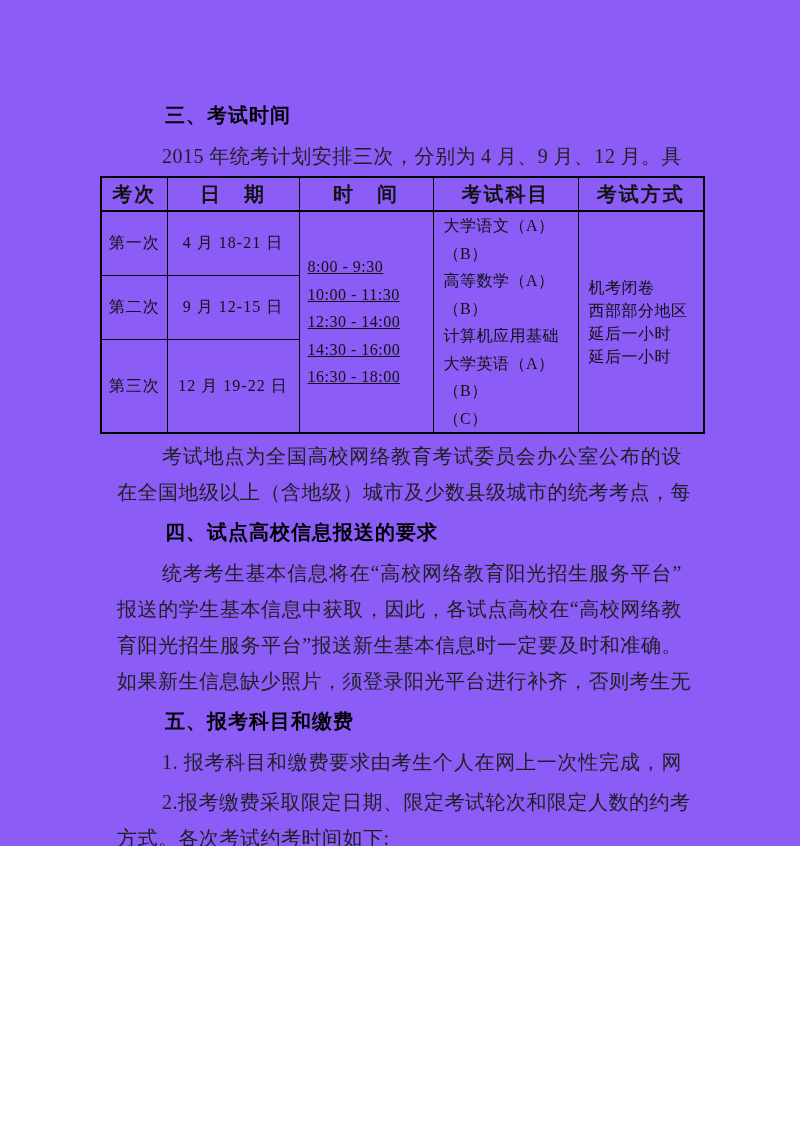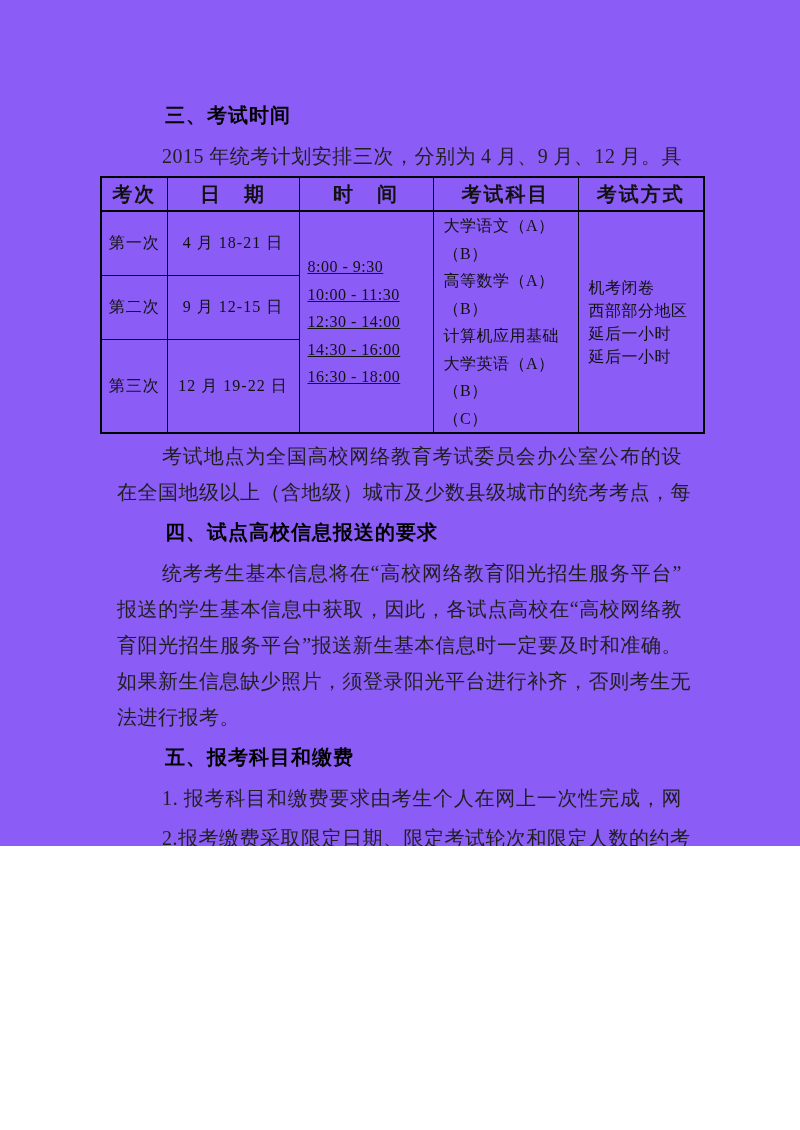--- a/index.html
+++ b/index.html
@@ -362,21 +362,20 @@
           <span>行</span>
           <span>补</span>
           <span>齐</span>
           <span>，</span>
           <span>否</span>
           <span>则</span>
           <span>考</span>
           <span>生</span>
           <span>无</span>
         </div>
-      <div class="bl">法进行报考。</div>
     </div>
 
     <div class="hd tight">五、报考科目和缴费</div>
 
     <div class="para">
       <div class="bl fill ind flexline">
           <span>1</span>
           <span>.</span>
           <span style="min-width: 5px;"> </span>
           <span>报</span>
@@ -429,16 +428,17 @@
           <span>次</span>
           <span>和</span>
           <span>限</span>
           <span>定</span>
           <span>人</span>
           <span>数</span>
           <span>的</span>
           <span>约</span>
           <span>考</span>
         </div>
+      <div class="bl">方式。各次考试约考时间如下:</div>
     </div>
 
   </div>
 </div>
 
 </body></html>

